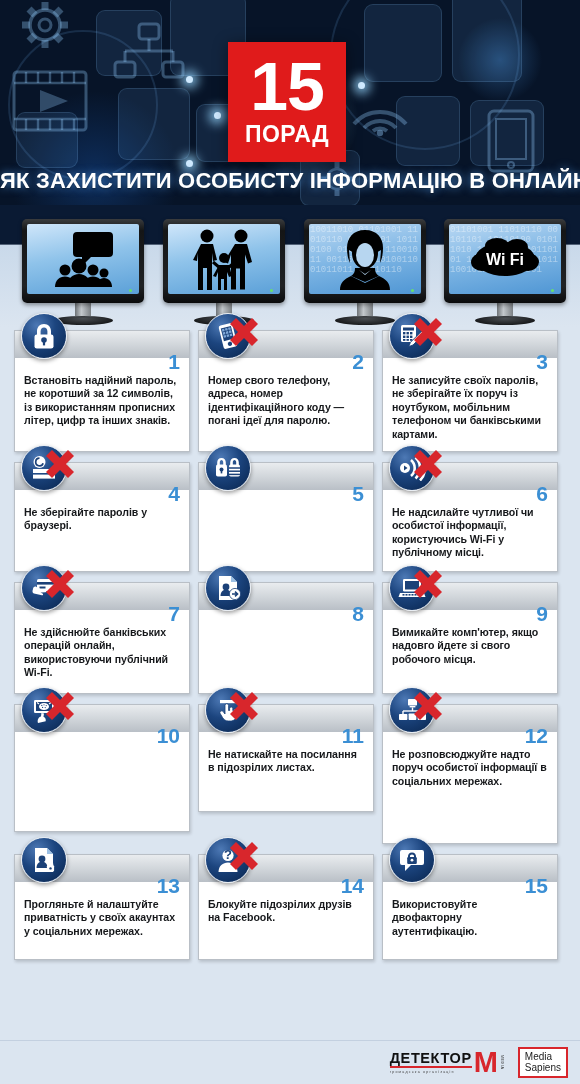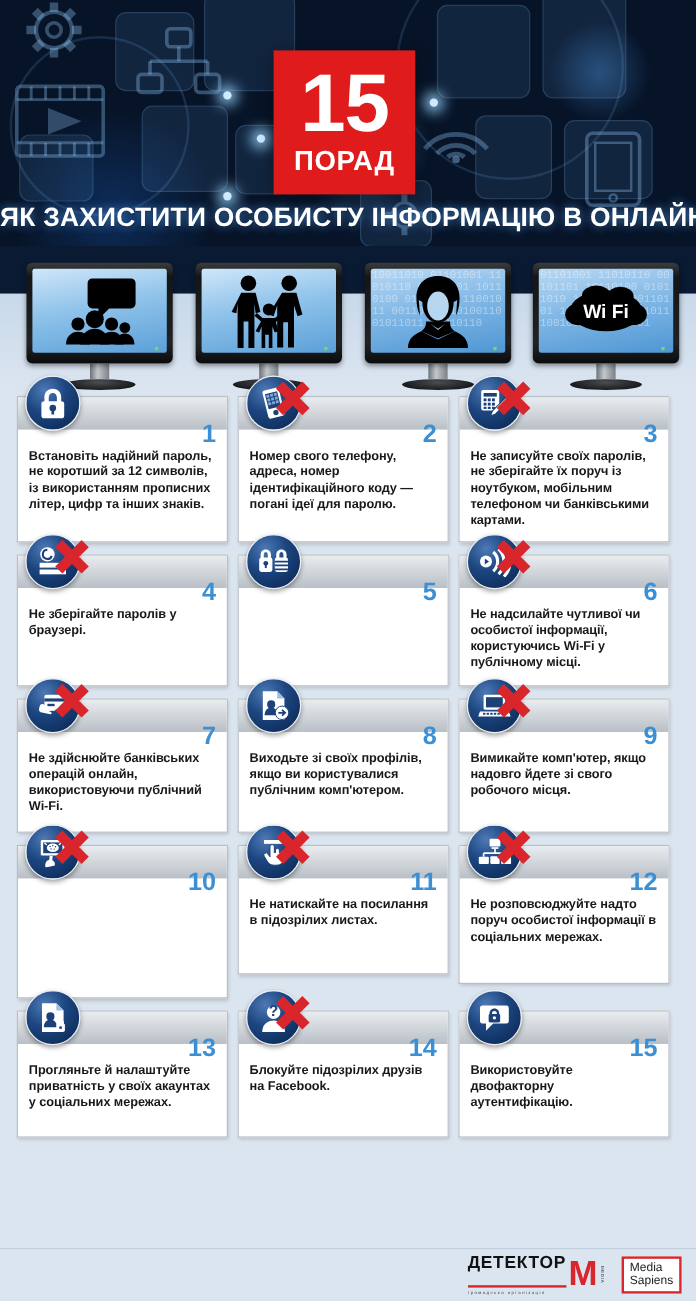--- a/index.html
+++ b/index.html
@@ -254,21 +254,21 @@
     display: flex;
     align-items: center;
     gap: 2px;
   }
   .logo-detector .dtext {
     font-size: 14.5px;
     font-weight: bold;
     color: #111;
     letter-spacing: 0.6px;
     border-bottom: 2.5px solid #d8262c;
-    padding-bottom: 11px;
+    padding-bottom: 1px;
     line-height: 1;
     font-family: "Liberation Sans", sans-serif;
   }
   .logo-detector .dsub {
     font-size: 3.6px;
     color: #444;
     letter-spacing: 1.2px;
     margin-top: 2px;
     font-family: "Liberation Sans", sans-serif;
   }
@@ -692,21 +692,20 @@
                 <path d="M5.5 22 c0-4 2.6-6.4 5.5-6.4 s5.5 2.4 5.5 6.4 z" fill="#1b4178"></path>
                 <g transform="translate(15,15)">
                   <circle cx="5" cy="5" r="5.6" fill="#fff" stroke="#1b4178" stroke-width="0.8"></circle>
                   <path d="M2 5 h5 M5 2.6 l2.6 2.4 -2.6 2.4" stroke="#1b4178" stroke-width="1.5" fill="none"></path>
                 </g>
               </svg>
             </div>
           </div>
           <div class="card-num">8</div>
         </div>
-        <div class="card-body">Виходьте зі своїх профілів, якщо ви користувалися публічним комп'ютером.</div>
       </div>
 
       <div class="card" style="height:112px">
         <div class="card-top">
           <div class="badge-wrap">
             <div class="badge">
               <svg width="28" height="24" viewBox="0 0 28 24">
                 <rect x="5" y="3" width="18" height="12.5" rx="1.2" fill="#fff"></rect>
                 <rect x="7" y="5" width="14" height="8.5" fill="#1b4178"></rect>
                 <path d="M2 17 h24 l1.5 4 h-27 z" fill="#fff"></path>
@@ -788,21 +787,21 @@
                     <line x1="28" y1="6" x2="6" y2="28"></line>
                   </g>
               </svg>
             </div>
           </div>
           <div class="card-num">11</div>
         </div>
         <div class="card-body">Не натискайте на посилання в підозрілих листах.</div>
       </div>
 
-      <div class="card" style="height:116px">
+      <div class="card" style="height:140px">
         <div class="card-top">
           <div class="badge-wrap">
             <div class="badge">
               <svg width="28" height="26" viewBox="0 0 28 26">
                 <rect x="10" y="2" width="9" height="6.5" rx="0.8" fill="#fff"></rect>
                 <rect x="11.6" y="9" width="5.8" height="1.4" fill="#fff"></rect>
                 <line x1="14.5" y1="10.5" x2="14.5" y2="14" stroke="#fff" stroke-width="1.4"></line>
                 <line x1="5" y1="14" x2="24" y2="14" stroke="#fff" stroke-width="1.4"></line>
                 <line x1="5" y1="14" x2="5" y2="17" stroke="#fff" stroke-width="1.4"></line>
                 <line x1="24" y1="14" x2="24" y2="17" stroke="#fff" stroke-width="1.4"></line>

